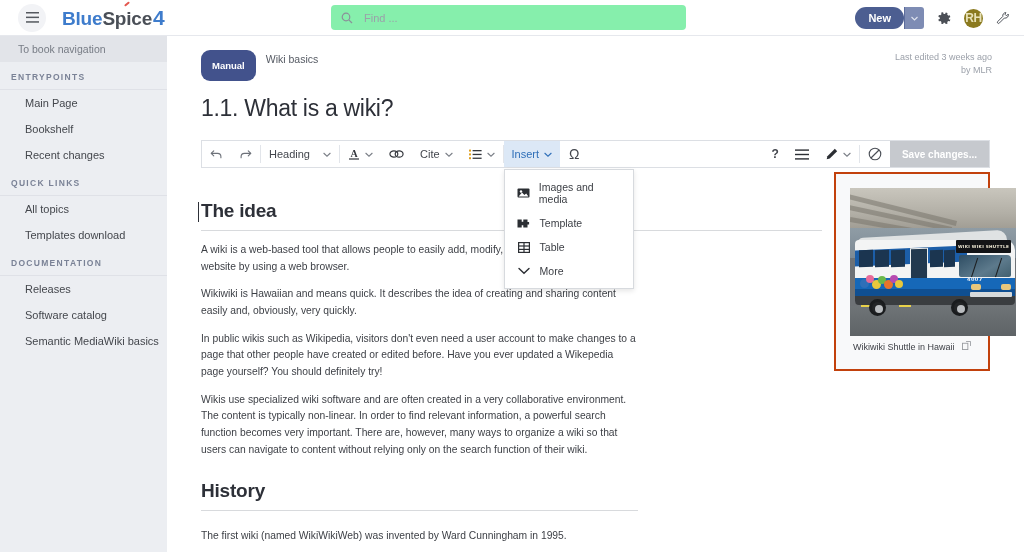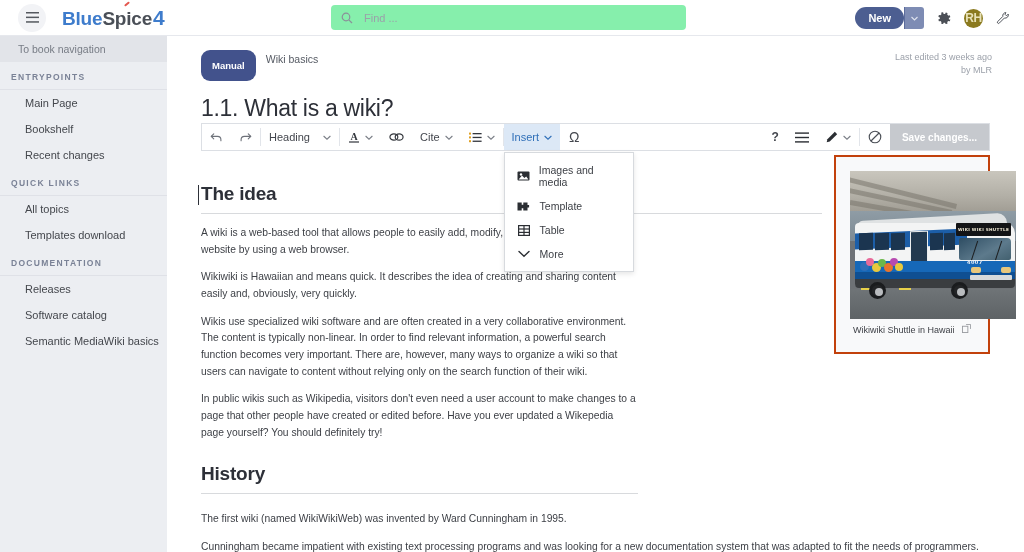--- a/index.html
+++ b/index.html
@@ -184,21 +184,21 @@
     font-size: 23px;
     font-weight: 400;
     color: #2d3038;
     padding: 14px 34px 0 34px;
     letter-spacing: -0.3px;
   }
 
   
   .toolbar {
     position: relative;
-    margin: 1px 34px 0 34px;
+    margin: 18px 34px 0 34px;
     height: 28px;
     border: 1px solid #dcdfe4;
     background: #ffffff;
     display: flex; align-items: stretch;
     font-size: 11px;
     color: #43464d;
   }
   .tsep { width: 1px; background: #e2e5ea; margin: 4px 0; }
   .titem {
     display: flex; align-items: center; gap: 5px;
@@ -748,22 +748,22 @@
       </div>
     </div>
 
     <h2 class="sec" style="max-width:621px;">
       <span class="caret-cursor"></span>
       <span>The idea</span>
     </h2>
 
     <p class="para narrow">A wiki is a web-based tool that allows people to easily add, modify, or delete content on a website by using a web browser.</p>
     <p class="para narrow">Wikiwiki is Hawaiian and means quick. It describes the idea of creating and sharing content easily and, obviously, very quickly.</p>
+    <p class="para narrow">In public wikis such as Wikipedia, visitors don't even need a user account to make changes to a page that other people have created or edited before. Have you ever updated a Wikepedia page yourself? You should definitely try!</p>
     <p class="para narrow">Wikis use specialized wiki software and are often created in a very collaborative environment. The content is typically non-linear. In order to find relevant information, a powerful search function becomes very important. There are, however, many ways to organize a wiki so that users can navigate to content without relying only on the search function of their wiki.</p>
-    <p class="para narrow">In public wikis such as Wikipedia, visitors don't even need a user account to make changes to a page that other people have created or edited before. Have you ever updated a Wikepedia page yourself? You should definitely try!</p>
 
     <h2 class="sec" style="max-width:437px;margin-top:22px;">
       <span>History</span>
     </h2>
 
     <p class="para" style="margin-top:17px;">The first wiki (named WikiWikiWeb) was invented by Ward Cunningham  in 1995.</p>
     <p class="para">Cunningham became impatient with existing text processing programs and was looking for a new documentation system that was adapted to fit the needs of programmers. He wanted to develop a simple software that would allow programmers to work collaboratively on source code and to publish it immediately. Also, the new program should document all editing steps automatically to track all changes that have been made. In the end, the first wiki was put online and is still working.</p>
 
   </div>
 </div>

